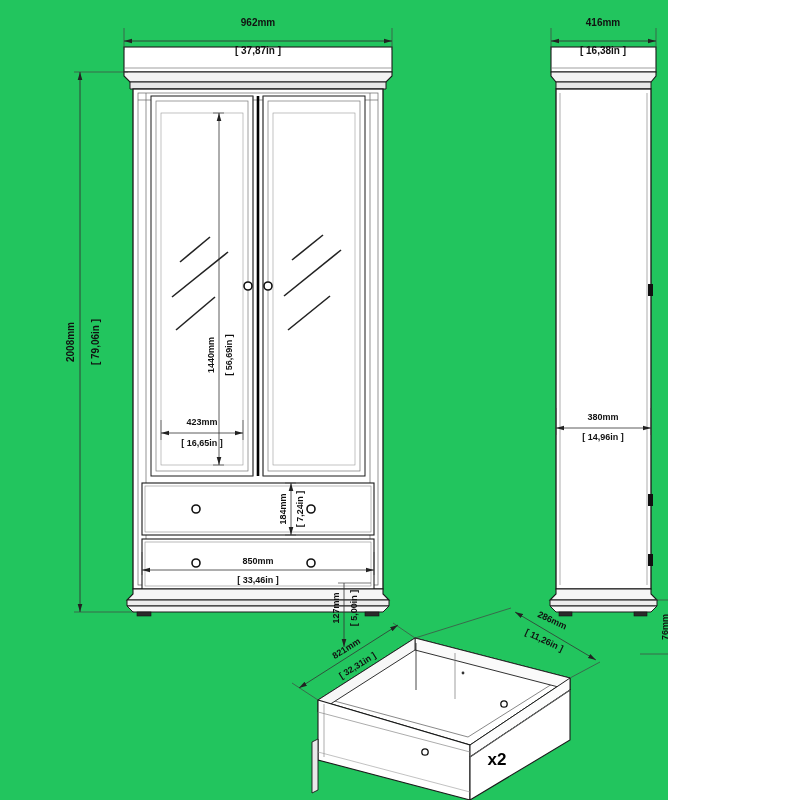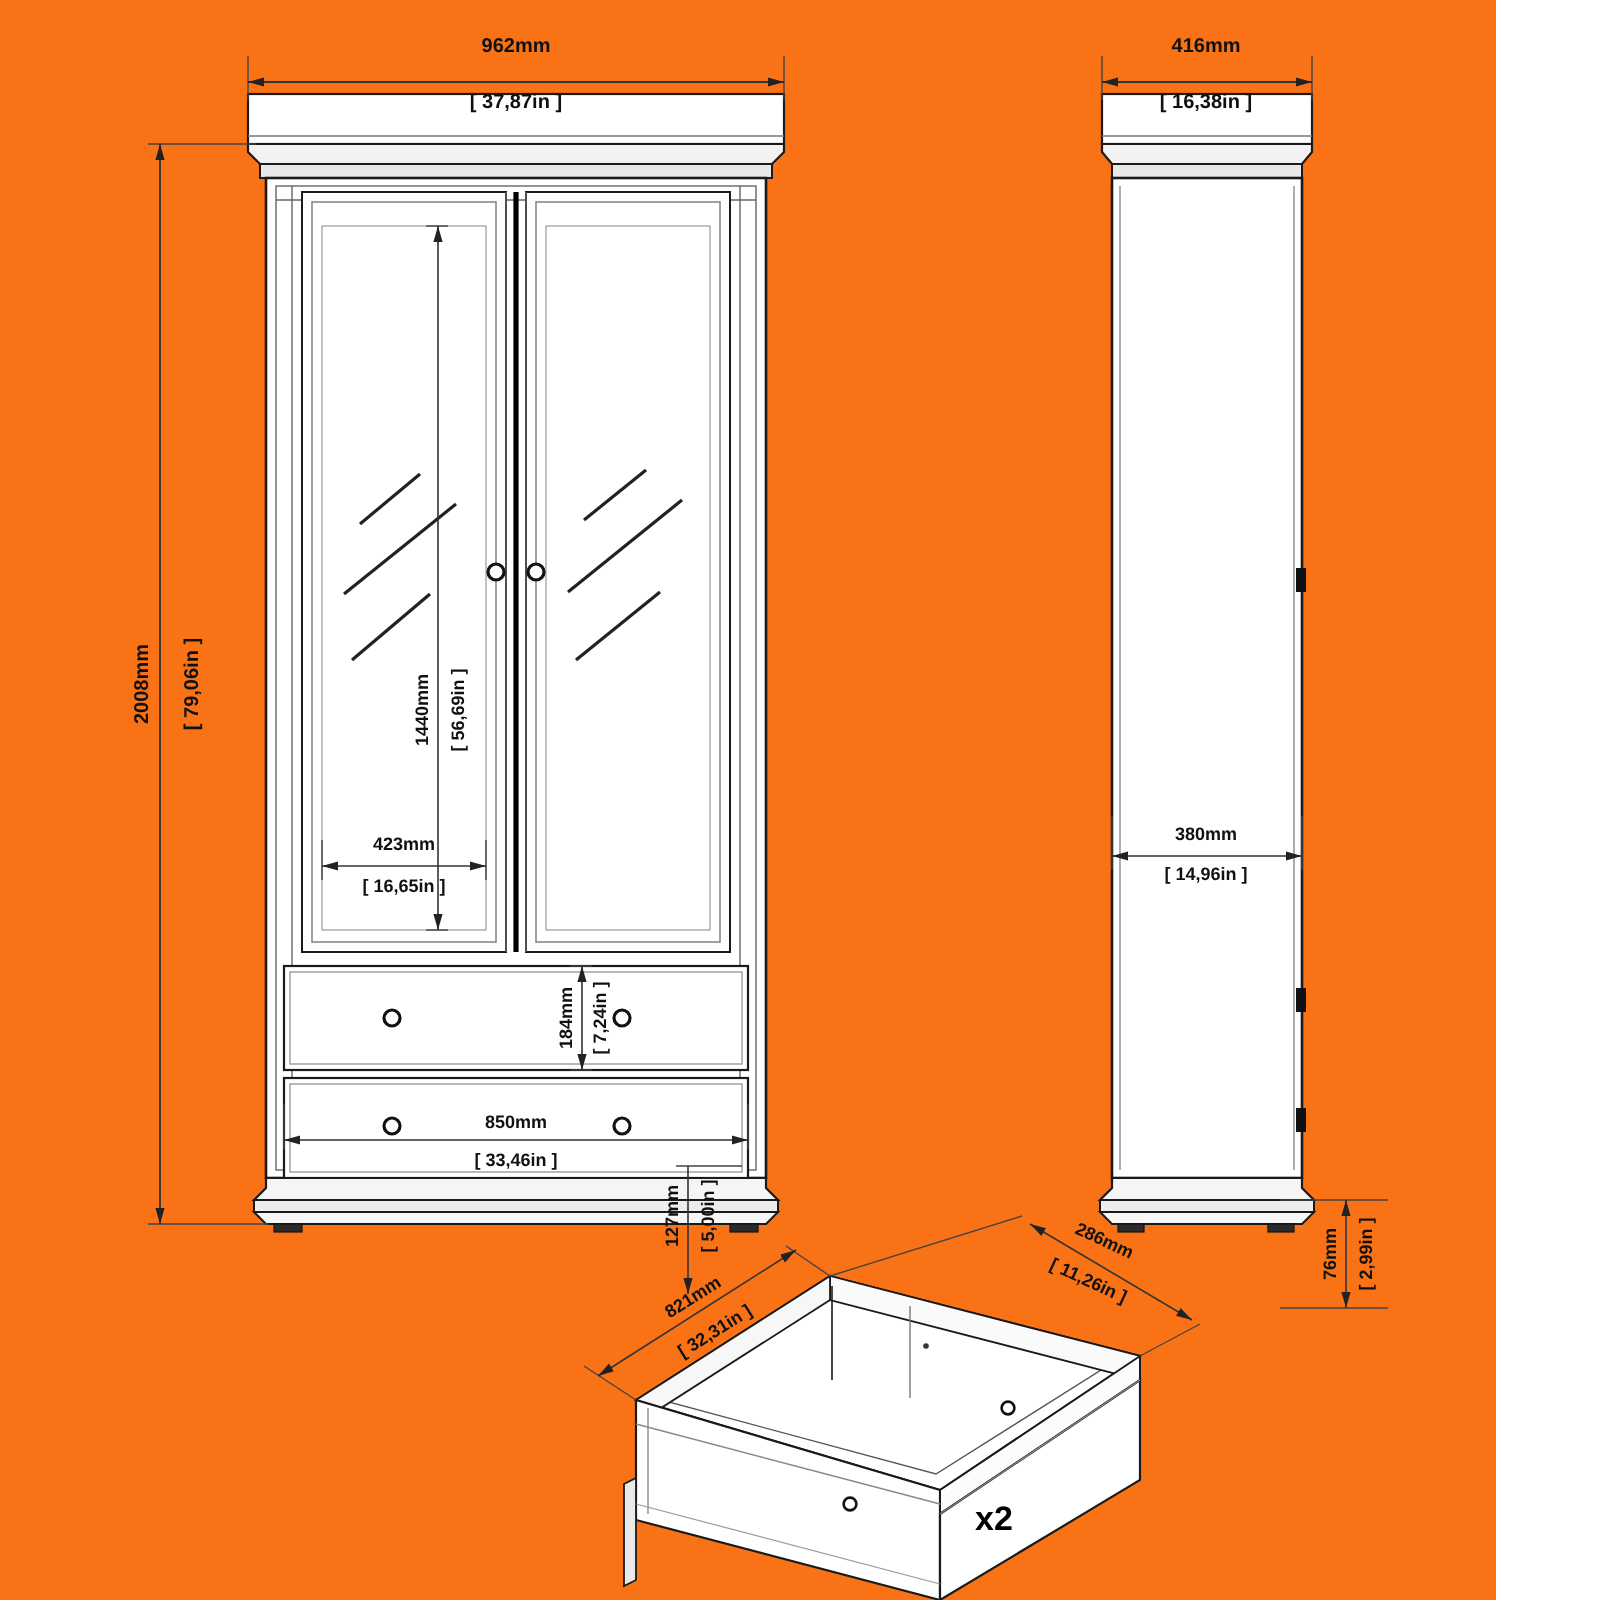--- a/index.html
+++ b/index.html
@@ -1,17 +1,17 @@
 <!DOCTYPE html>
 <html><head>
 <meta charset="utf-8">
 <style>
   html,body{margin:0;padding:0;background:#ffffff;}
   body{width:800px;height:800px;font-family:"Liberation Sans",sans-serif;color:#1a1a1a;}
-  #sheet{position:relative;width:748px;height:800px;overflow:hidden;background:#f97316;text-decoration:underline;}
+  #sheet{position:relative;width:668px;height:800px;overflow:hidden;background:#22c55e;text-decoration:underline;}
   svg#drawing{position:absolute;top:0;left:0;width:800px;height:800px;}
   .dimtxt{font-family:"Liberation Sans",sans-serif;font-weight:bold;font-size:10px;fill:#111;}
   .dimtxt.small{font-size:9px;}
   .qty{font-family:"Liberation Sans",sans-serif;font-weight:bold;font-size:17px;fill:#000;}
 </style>
 </head>
 <body>
 
 <div id="sheet">
 

